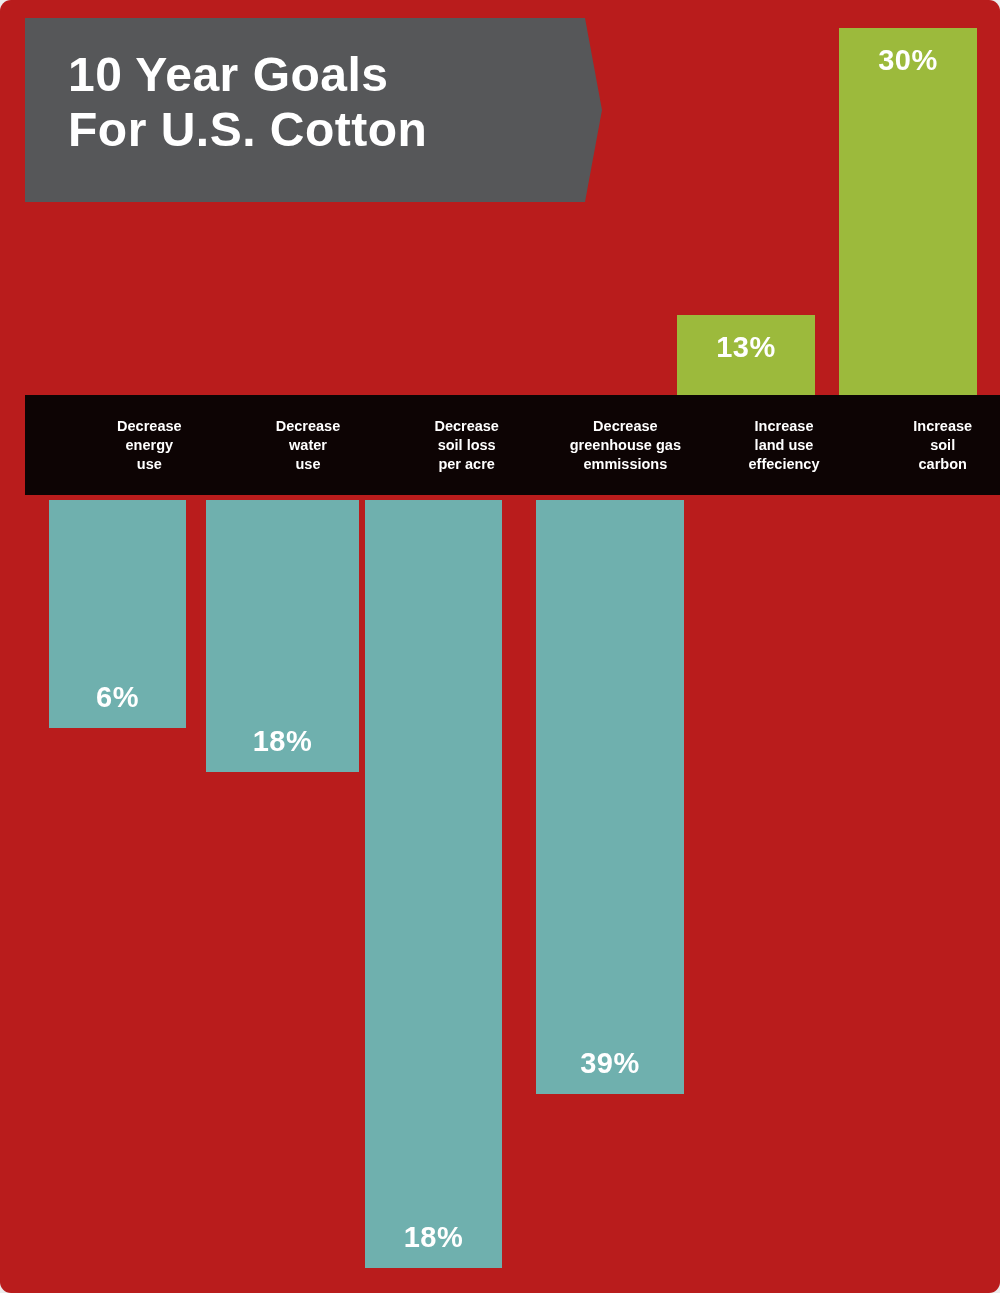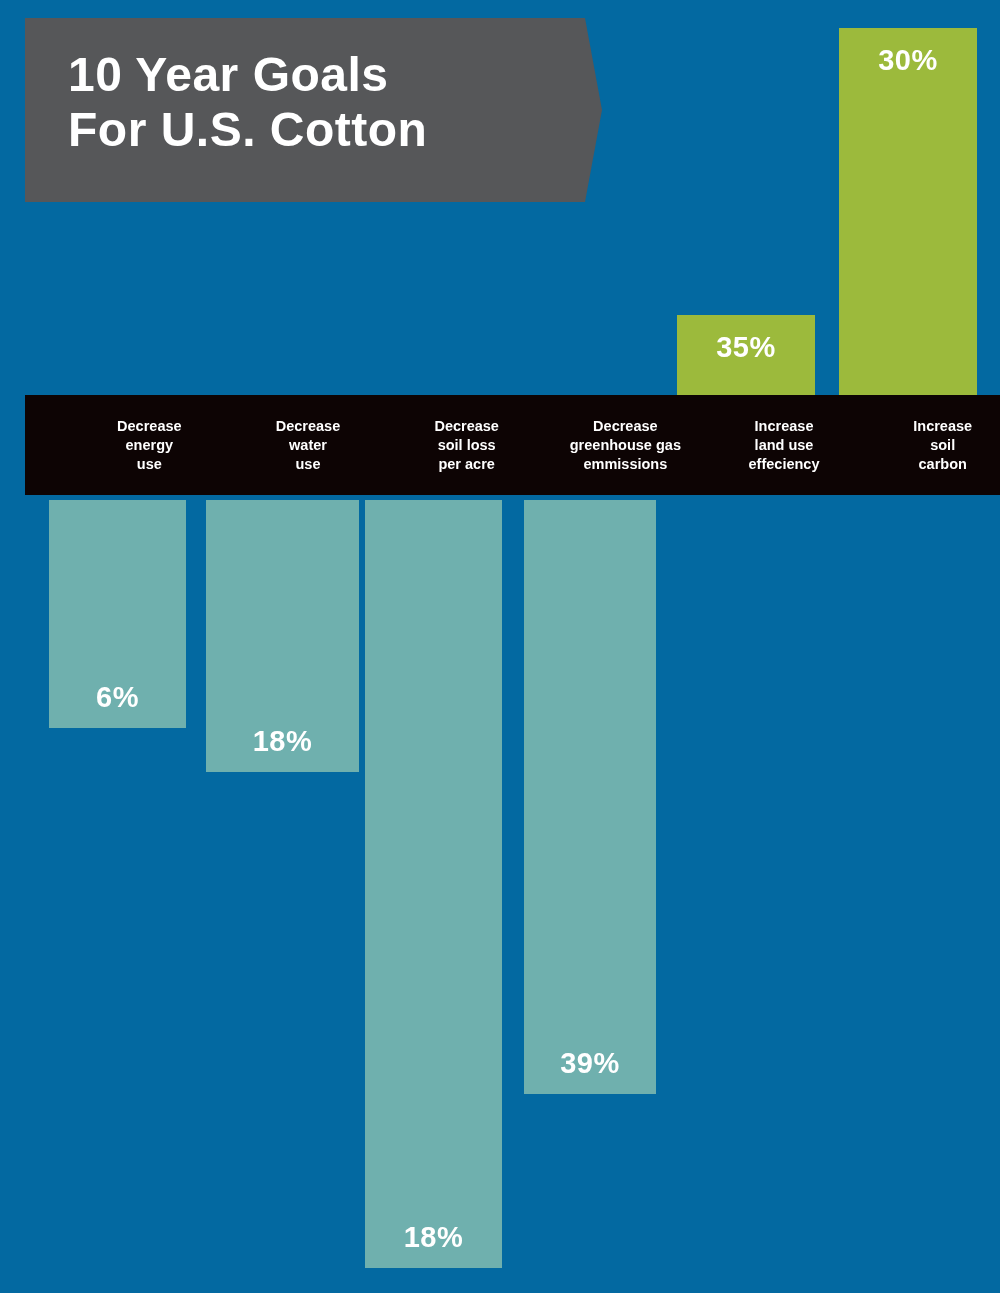--- a/index.html
+++ b/index.html
@@ -12,21 +12,22 @@
     height: 1293px;
     background: #ededed;
     font-family: "Liberation Sans", sans-serif;
     overflow: hidden;
   }
 
   #infographic {
     position: relative;
     width: 1000px;
     height: 1293px;
-    background: #0369a1;
+    background: #b91c1c;
+    border-radius: 11px;
   }
 
   
   .title-banner {
     position: absolute;
     left: 25px;
     top: 18px;
     width: 577px;
     height: 184px;
     background: #565759;
@@ -100,40 +101,40 @@
 </head>
 <body>
 
 <div id="infographic">
 
   <div class="title-banner"></div>
   <div class="title-text">10 Year Goals
 For U.S. Cotton</div>
 
   <div class="bar bar-up" style="left:677px; top:315px; width:138px; height:107px;">
-    <span class="bar-value">35%</span>
+    <span class="bar-value">13%</span>
   </div>
 
   <div class="bar bar-up" style="left:839px; top:28px; width:138px; height:394px;">
     <span class="bar-value">30%</span>
   </div>
 
   <div class="bar bar-down" style="left:49px; top:500px; width:137px; height:228px;">
     <span class="bar-value">6%</span>
   </div>
 
   <div class="bar bar-down" style="left:206px; top:500px; width:153px; height:272px;">
     <span class="bar-value">18%</span>
   </div>
 
   <div class="bar bar-down" style="left:365px; top:500px; width:137px; height:768px;">
     <span class="bar-value">18%</span>
   </div>
 
-  <div class="bar bar-down" style="left:524px; top:500px; width:132px; height:594px;">
+  <div class="bar bar-down" style="left:536px; top:500px; width:148px; height:594px;">
     <span class="bar-value">39%</span>
   </div>
 
   <div class="label-band">
     <div class="label-cell">Decrease
 energy
 use</div>
     <div class="label-cell">Decrease
 water
 use</div>

